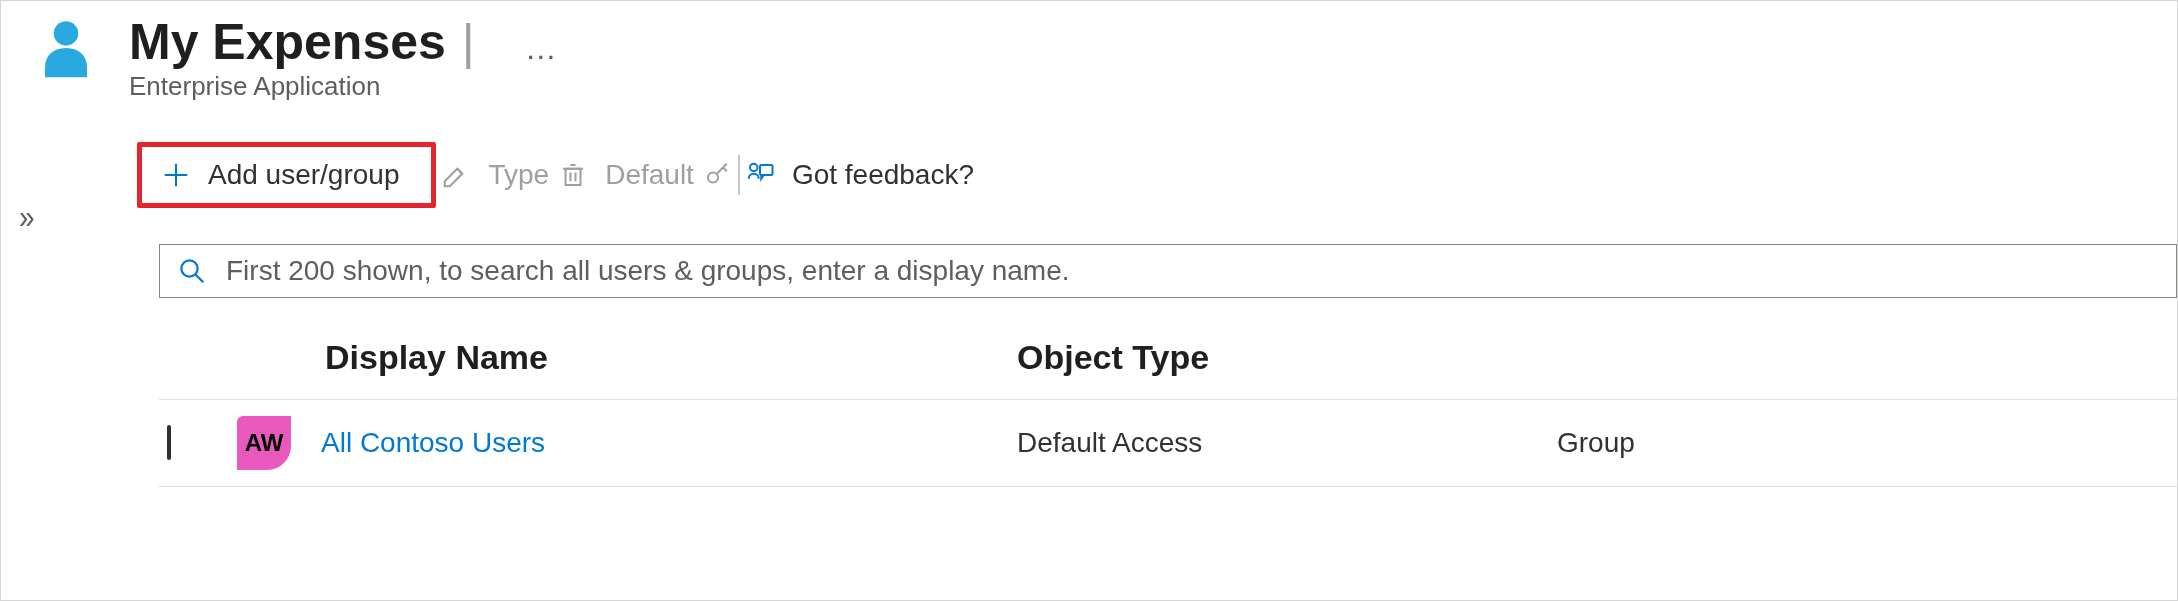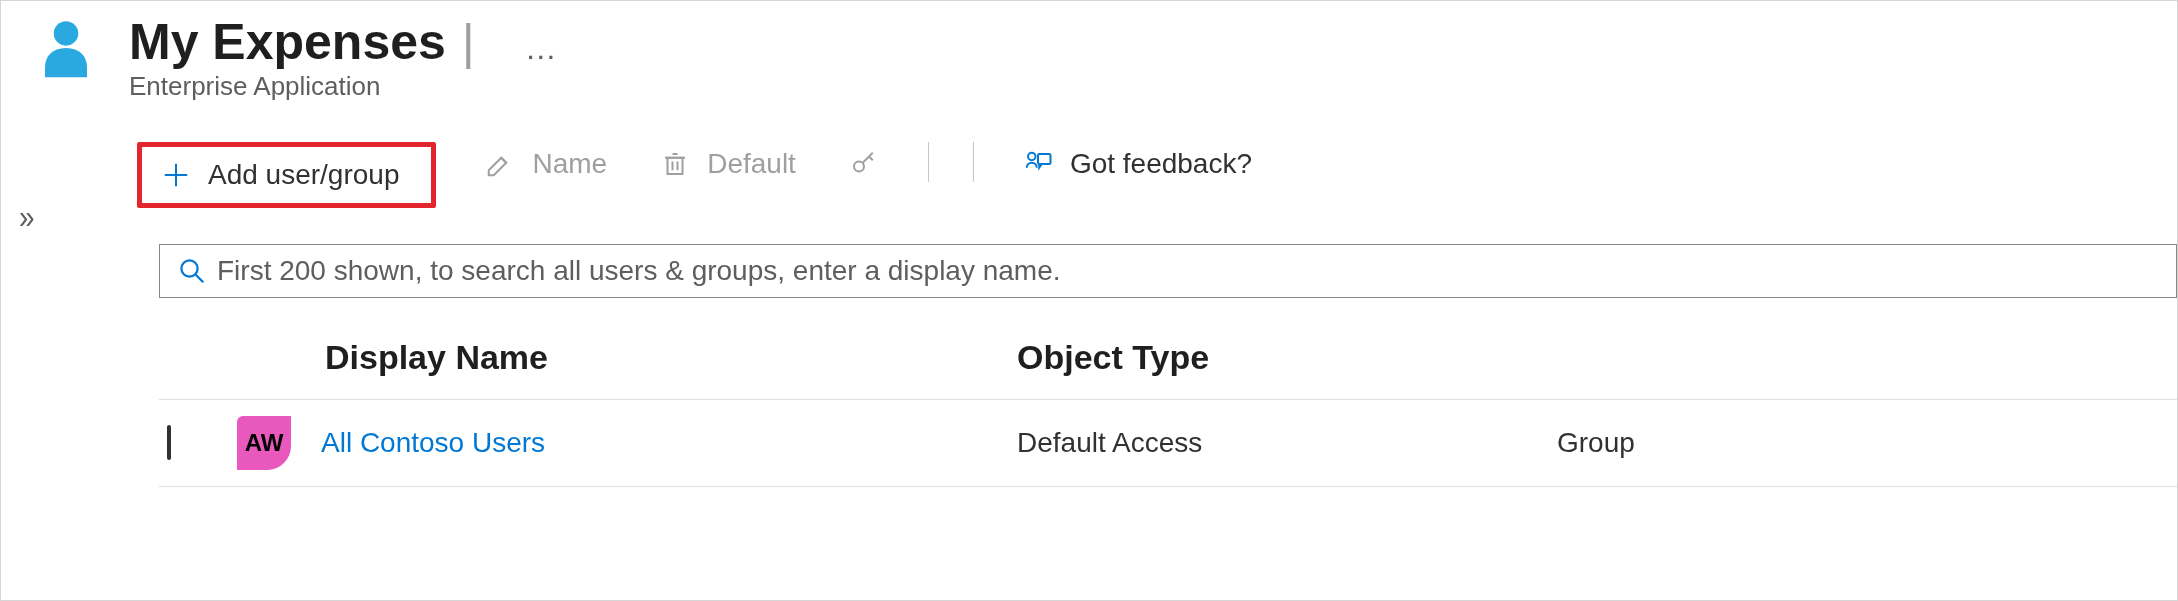--- a/index.html
+++ b/index.html
@@ -33,40 +33,39 @@
   .title-line { display: flex; align-items: baseline; gap: 10px; }
   .app-name { font-size: 50px; font-weight: 600; color: #201f1e; }
   .sep { font-size: 50px; font-weight: 300; color: #a19f9d; margin: 0 6px; }
   .page-name { font-size: 50px; font-weight: 300; color: #605e5c; }
   .more { font-size: 32px; color: #605e5c; margin-left: 34px; letter-spacing: 2px; cursor: pointer; }
   .subtitle { font-size: 26px; color: #605e5c; font-weight: 400; }
 
   .toolbar {
     margin: 40px 0 0 106px;
     display: flex;
-    align-items: flex-start;
-    gap: 44px;
+    align-items: center;
     font-size: 28px;
   }
   .tb-btn {
     display: flex; align-items: center; gap: 16px;
     color: #323130; cursor: pointer; padding: 6px 4px;
     border: none; background: none; font: inherit;
   }
   .tb-btn.disabled { color: #a19f9d; cursor: default; }
   .tb-btn.disabled svg { stroke: #a19f9d; }
   .tb-ico { display:flex; align-items:center; justify-content:center; width:32px; height:32px; }
   .tb-ico svg { width: 30px; height: 30px; }
   .vdiv { width:1px; height:40px; background:#c8c6c4; }
 
   .highlight-box { border: 5px solid #e3262d; padding: 6px 28px 6px 14px; border-radius: 2px; }
 
   .search-wrap { margin: 36px 0 0 128px; }
   .search-box {
-    display:flex; align-items:center; gap:9px;
+    display:flex; align-items:center; gap:18px;
     width: 100%;
     border:1px solid #8a8886; padding:10px 16px;
     font-size: 28px; color:#605e5c;
   }
   .search-box input {
     flex:1; border:none; outline:none; font: inherit; color:#323130;
     background: transparent;
   }
   .search-box input::placeholder { color:#605e5c; }
 
@@ -139,21 +138,21 @@
       </button>
     </span>
 
     <button class="tb-btn disabled">
       <span class="tb-ico">
         <svg viewBox="0 0 24 24" fill="none" stroke="#a19f9d" stroke-width="1.6">
             <path d="M3 17l10-10 4 4-10 10H3v-4z"></path>
             <path d="M13 7l4 4"></path>
           </svg>
       </span>
-      <span>Name</span>
+      <span>Type</span>
     </button>
 
     <button class="tb-btn disabled">
       <span class="tb-ico">
         <svg viewBox="0 0 24 24" fill="none" stroke="#a19f9d" stroke-width="1.6">
             <rect x="6" y="7" width="12" height="13"></rect>
             <line x1="4" y1="7" x2="20" y2="7"></line>
             <line x1="10" y1="4" x2="14" y2="4"></line>
             <line x1="10" y1="10" x2="10" y2="17"></line>
             <line x1="14" y1="10" x2="14" y2="17"></line>

